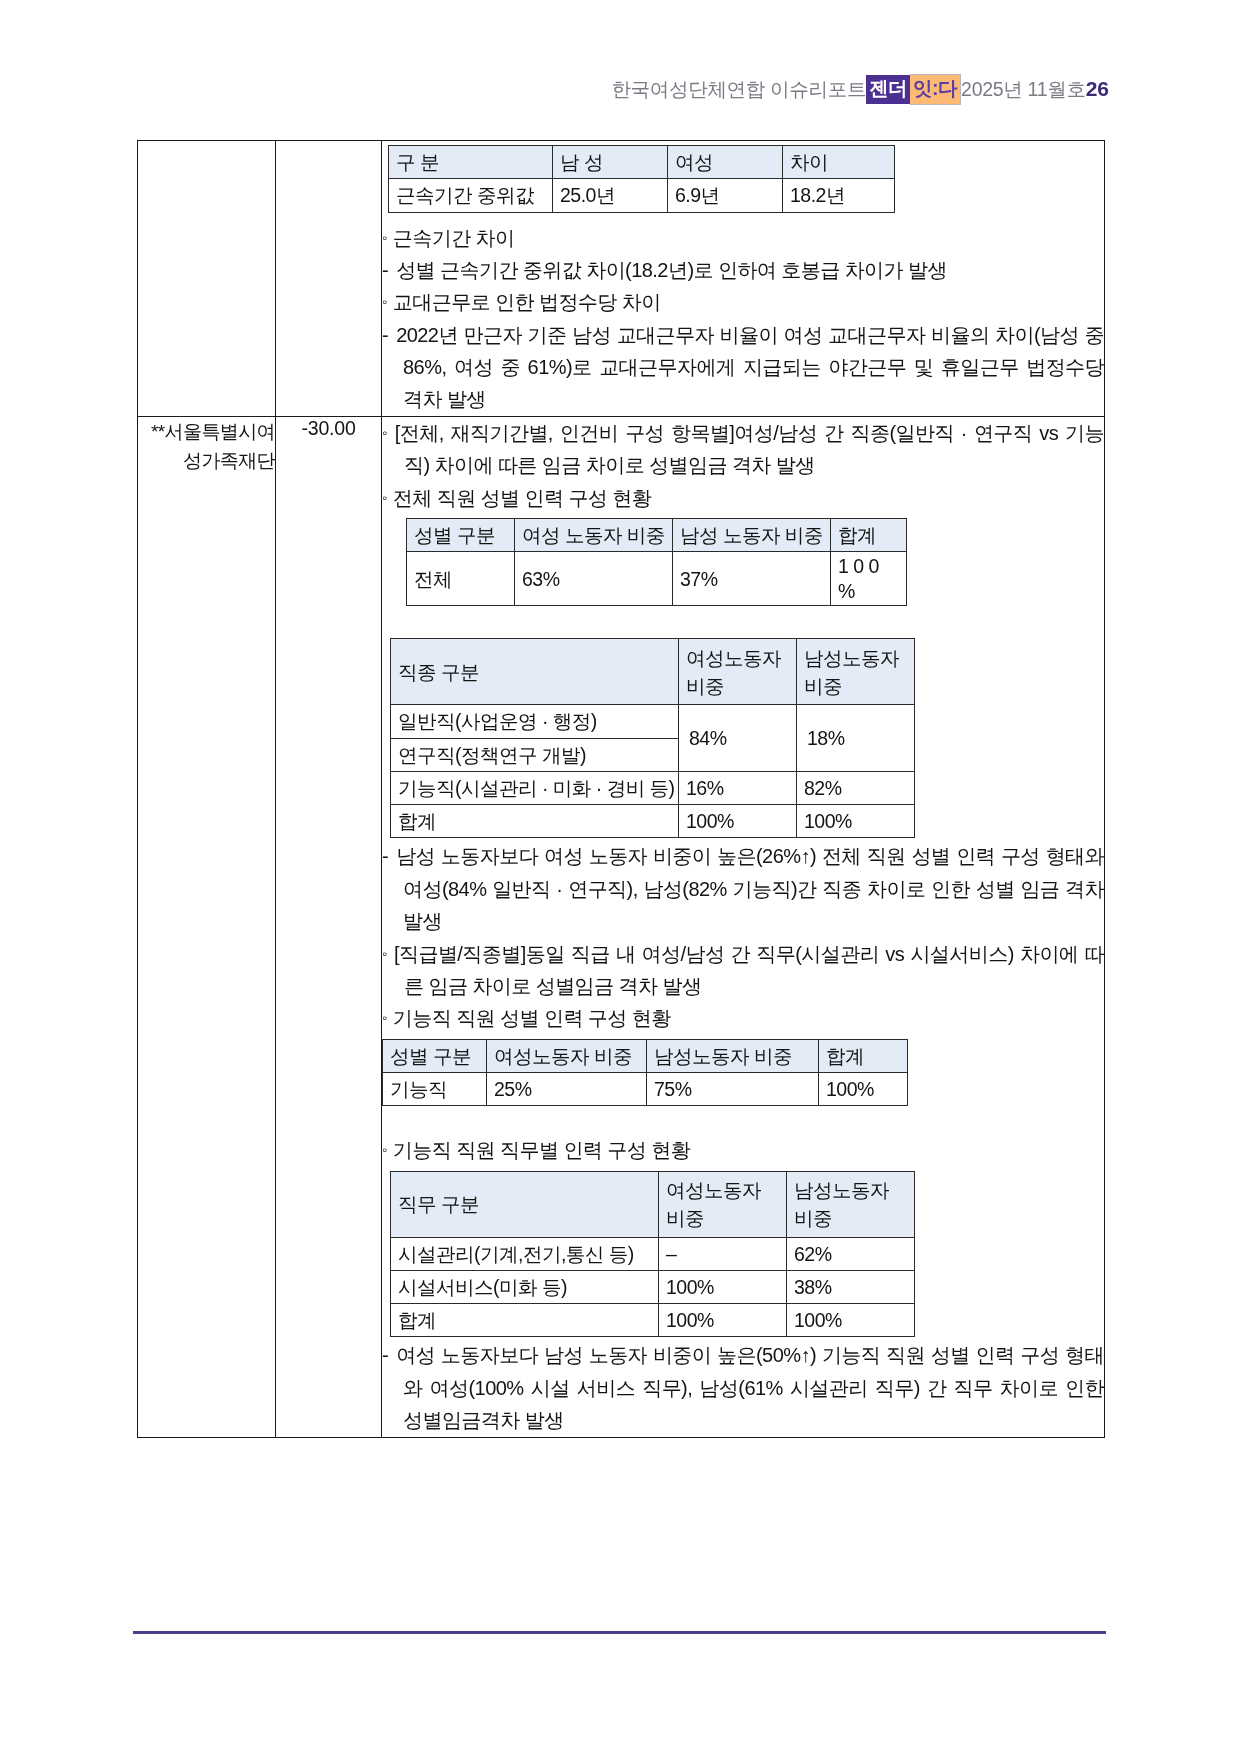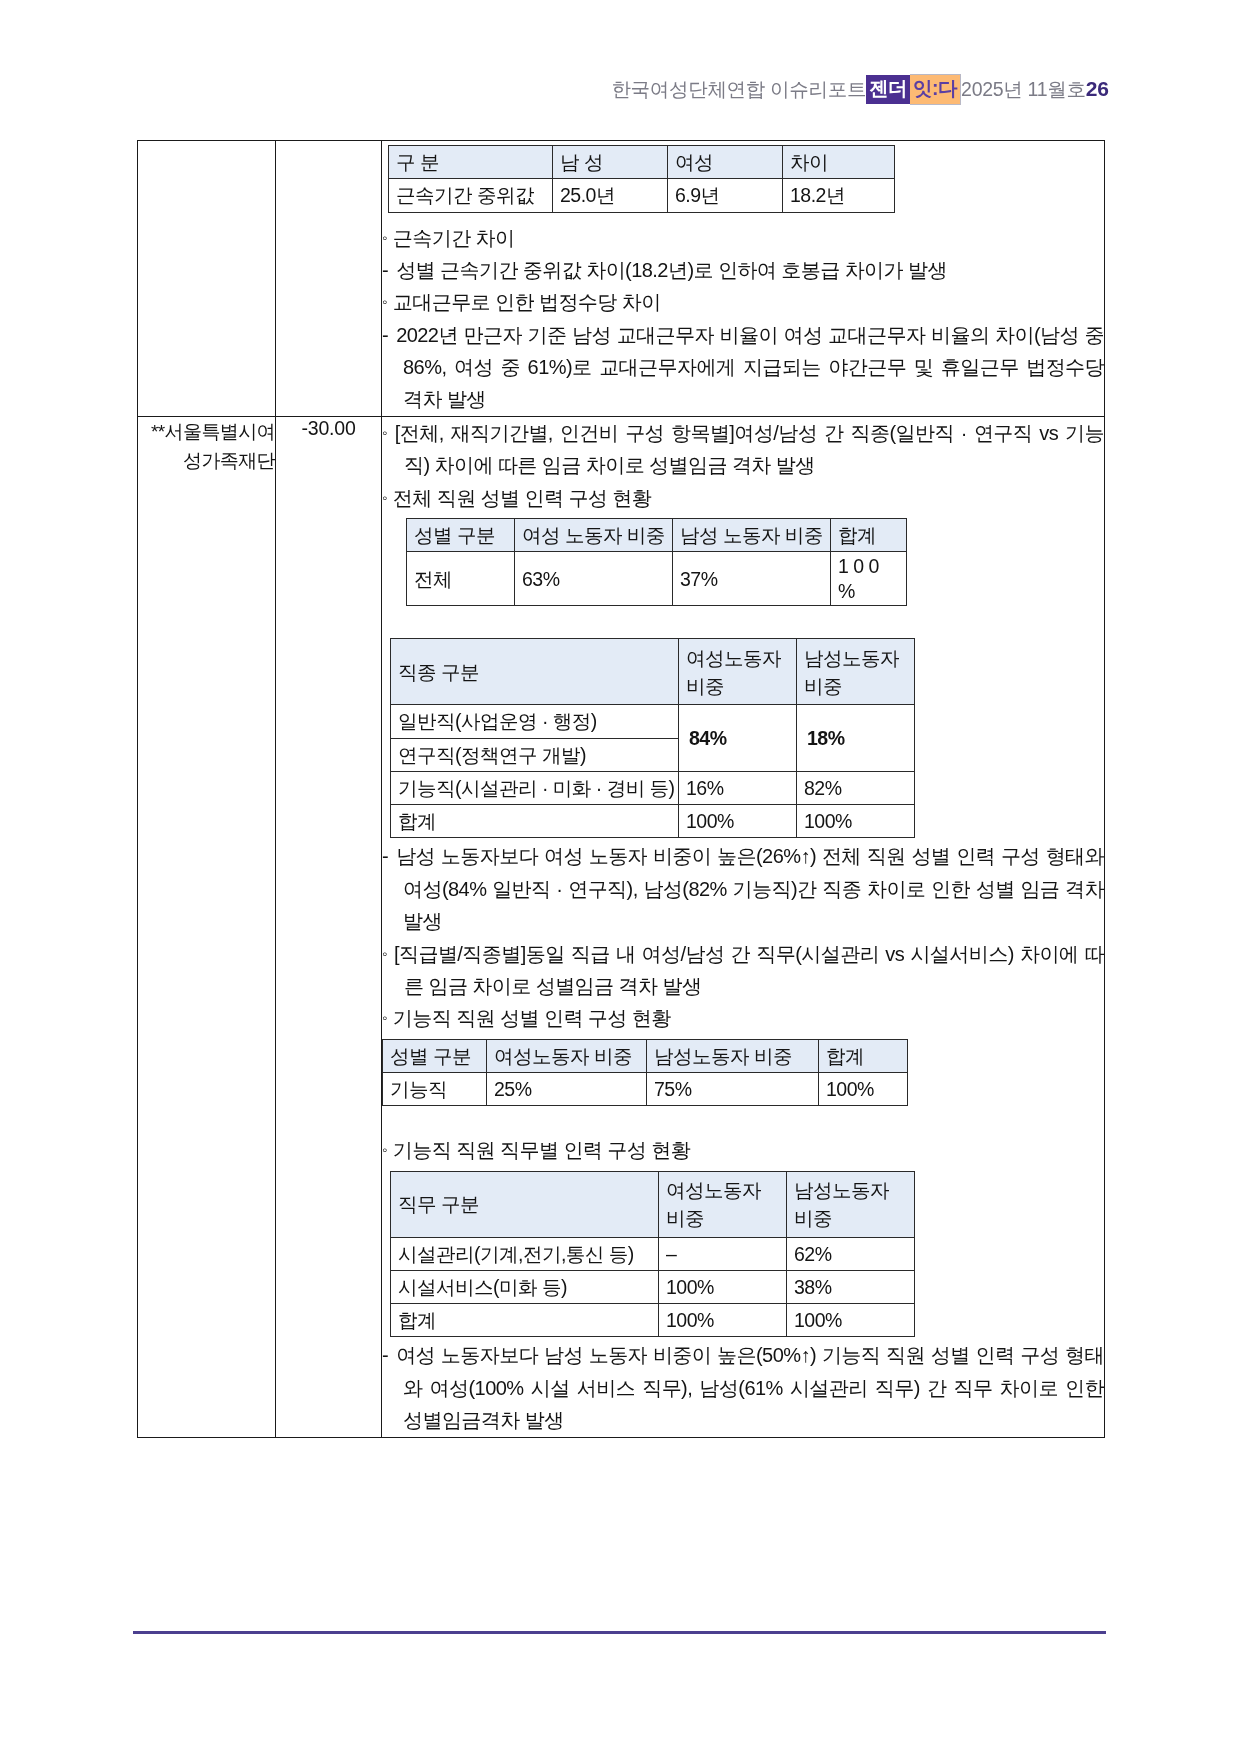--- a/index.html
+++ b/index.html
@@ -148,21 +148,21 @@
   table.t2 td.wrap { white-space: normal; line-height: 1.25; }
 
   
   table.t3 { width: 524px; margin-left: 8px; }
   table.t3 col.c1 { width: 288px; }
   table.t3 col.c2 { width: 118px; }
   table.t3 col.c3 { width: 118px; }
   table.t3 th.two { height: 66px; }
   table.t3 th.two .ln2 { display: block; }
   table.t3 th.vmid { vertical-align: middle; }
-  table.t3 td.midspan { text-align: left; padding-left: 10px; font-weight: bold; }
+  table.t3 td.midspan { text-align: left; padding-left: 10px; }
 
   
   table.t4 { width: 525px; margin-left: 0px; }
   table.t4 col.c1 { width: 104px; }
   table.t4 col.c2 { width: 160px; }
   table.t4 col.c3 { width: 172px; }
   table.t4 col.c4 { width: 89px; }
 
   
   table.t5 { width: 524px; margin-left: 8px; }

